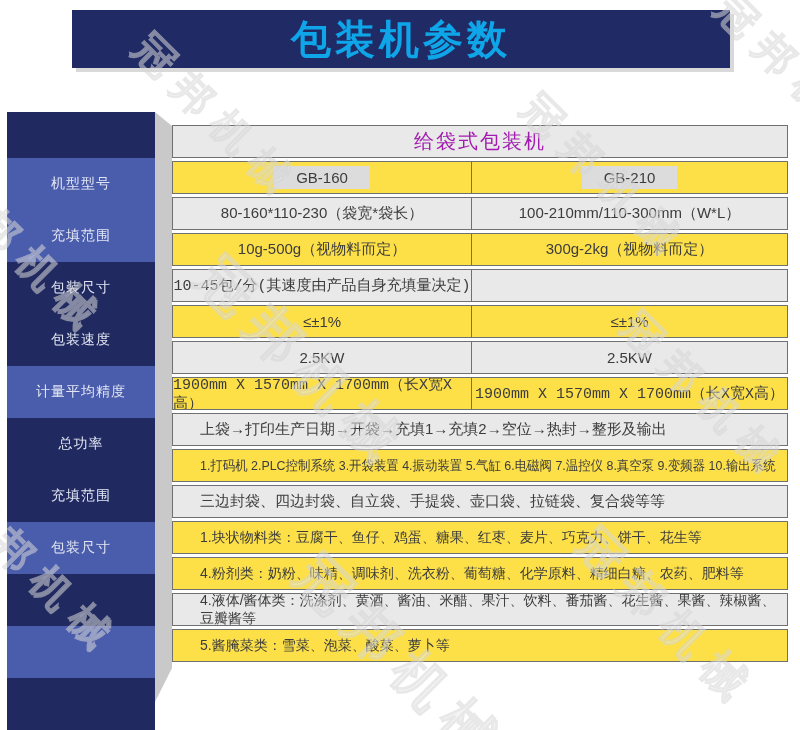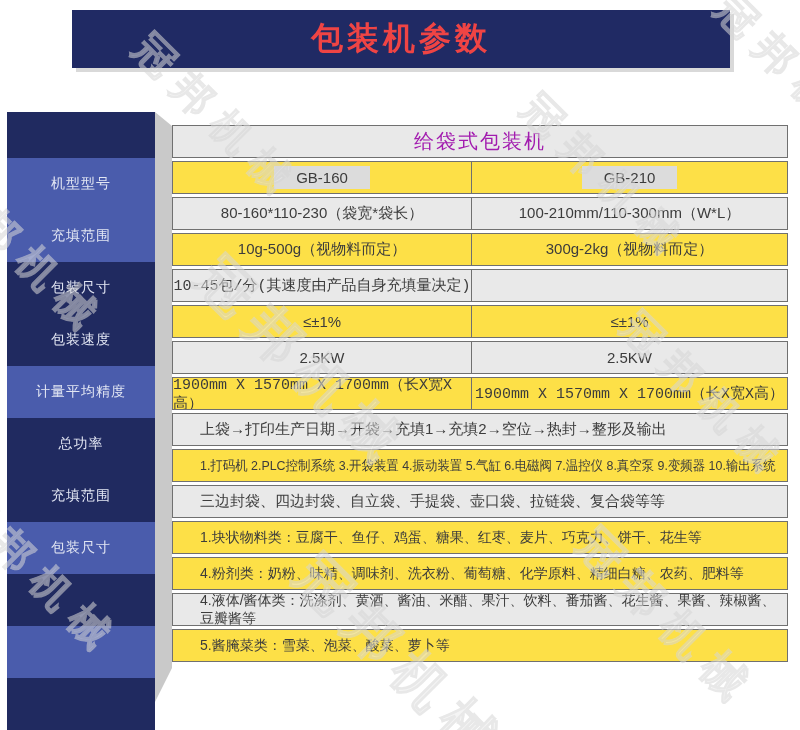--- a/index.html
+++ b/index.html
@@ -3,21 +3,21 @@
 <meta charset="utf-8">
 <style>
   html,body{margin:0;padding:0;background:#ffffff;}
   .canvas{position:relative;width:800px;height:730px;background:#ffffff;overflow:hidden;
           font-family:"Liberation Sans",sans-serif;}
 
   
   .banner{position:absolute;left:72px;top:10px;width:658px;height:58px;background:#202a64;
           display:flex;align-items:center;justify-content:center;
           box-shadow:4px 4px 0 rgba(186,186,186,.55);z-index:2;}
-  .banner-text{color:#ef4444;font-size:32px;font-weight:700;letter-spacing:4px;}
+  .banner-text{color:#0ea5e9;font-size:40px;font-weight:700;letter-spacing:4px;}
 
   
   .sidebar{position:absolute;left:7px;top:112px;width:148px;z-index:2;}
   .sb{width:100%;height:52px;display:flex;align-items:center;justify-content:center;
       color:#e2e6f3;font-size:14px;letter-spacing:1px;}
   .sb.cap{height:46px;}
   .sb.last{height:40px;}
   .dark{background:#202a60;}
   .light{background:#4a5cac;}
   .sidebar-edge{position:absolute;left:155px;top:112px;width:17px;height:590px;background:#c9c9c9;

